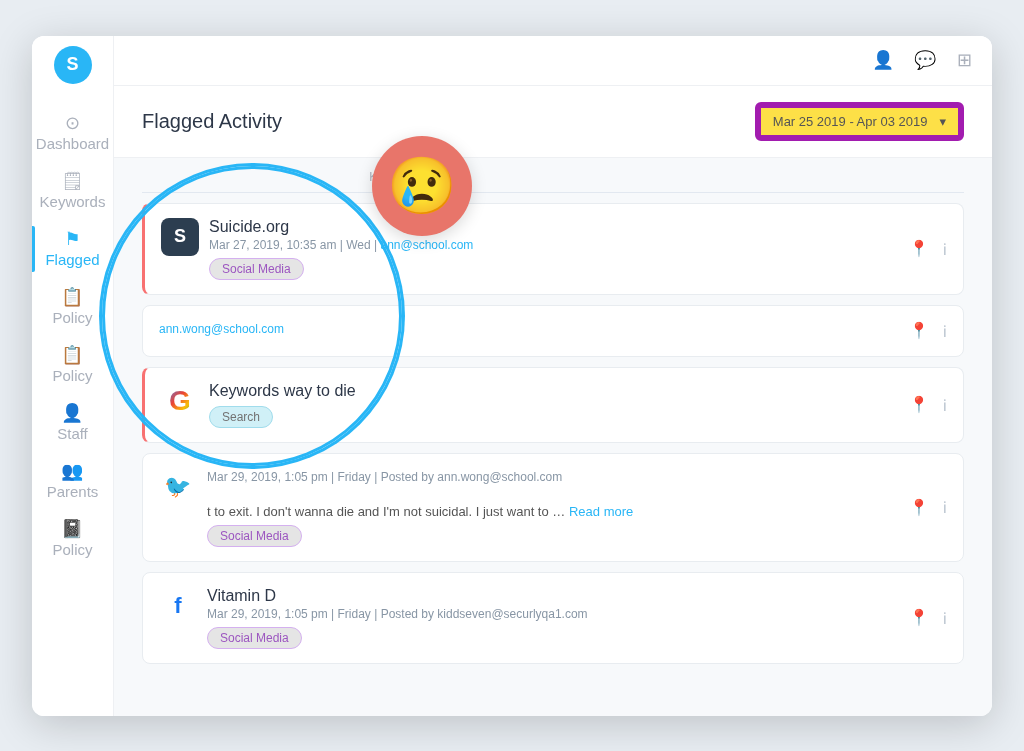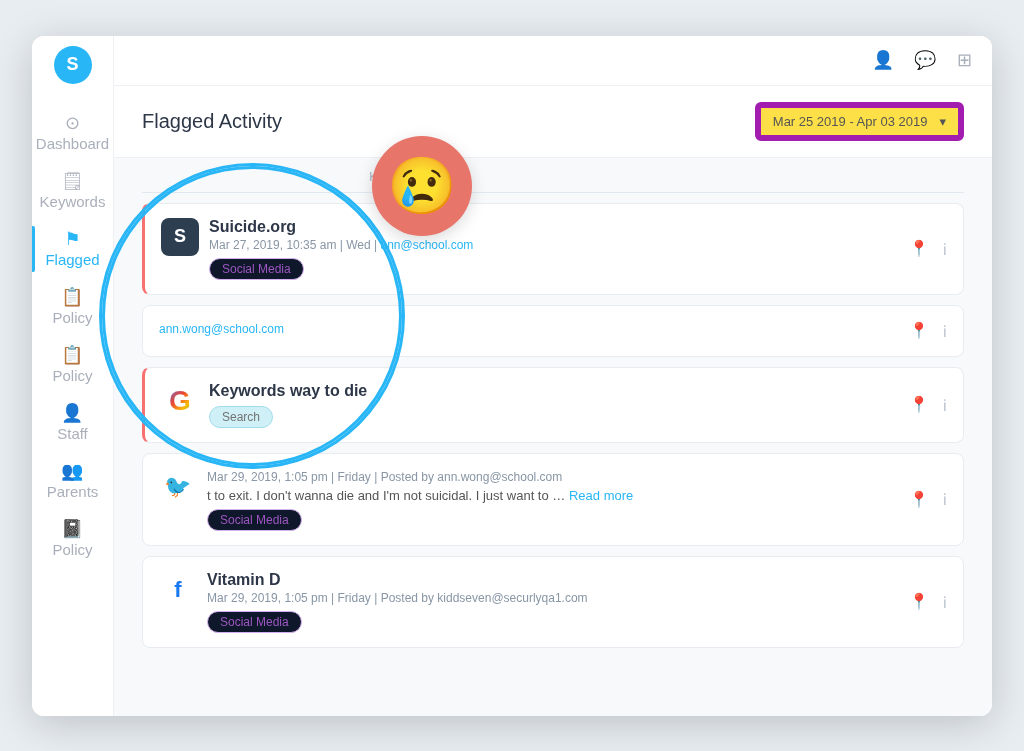--- a/index.html
+++ b/index.html
@@ -197,21 +197,21 @@
       width: 100%;
       height: 100%;
       display: flex;
       align-items: center;
       justify-content: center;
       border-radius: 4px;
     }
 
     .activity-title {
       font-size: 16px;
-      font-weight: 700;
+      font-weight: 400;
       color: #2d3748;
     }
 
     .activity-meta {
       font-size: 12px;
       color: #8896a5;
       margin-top: 2px;
     }
 
     .activity-meta a {
@@ -222,21 +222,21 @@
     .activity-badge {
       display: inline-block;
       padding: 3px 12px;
       border-radius: 20px;
       font-size: 12px;
       font-weight: 500;
       margin-top: 6px;
     }
 
     .badge-social {
-      background: #0f172a;
+      background: #e5e5e5;
       color: #9c56c0;
       border: 1px solid #d4b0ef;
     }
 
     .badge-search {
       background: #d0f0f7;
       color: #737373;
       border: 1px solid #a0dcec;
     }
 
@@ -250,21 +250,21 @@
 
     .row-action-icon {
       color: #bbc5d0;
       font-size: 16px;
       cursor: pointer;
     }
 
     .activity-text {
       font-size: 13px;
       color: #555;
-      margin-top: 4px;
+      margin-top: 20px;
     }
 
     .read-more {
       color: #29b6f6;
       cursor: pointer;
       font-size: 13px;
     }
 
     
     .circle-overlay {

